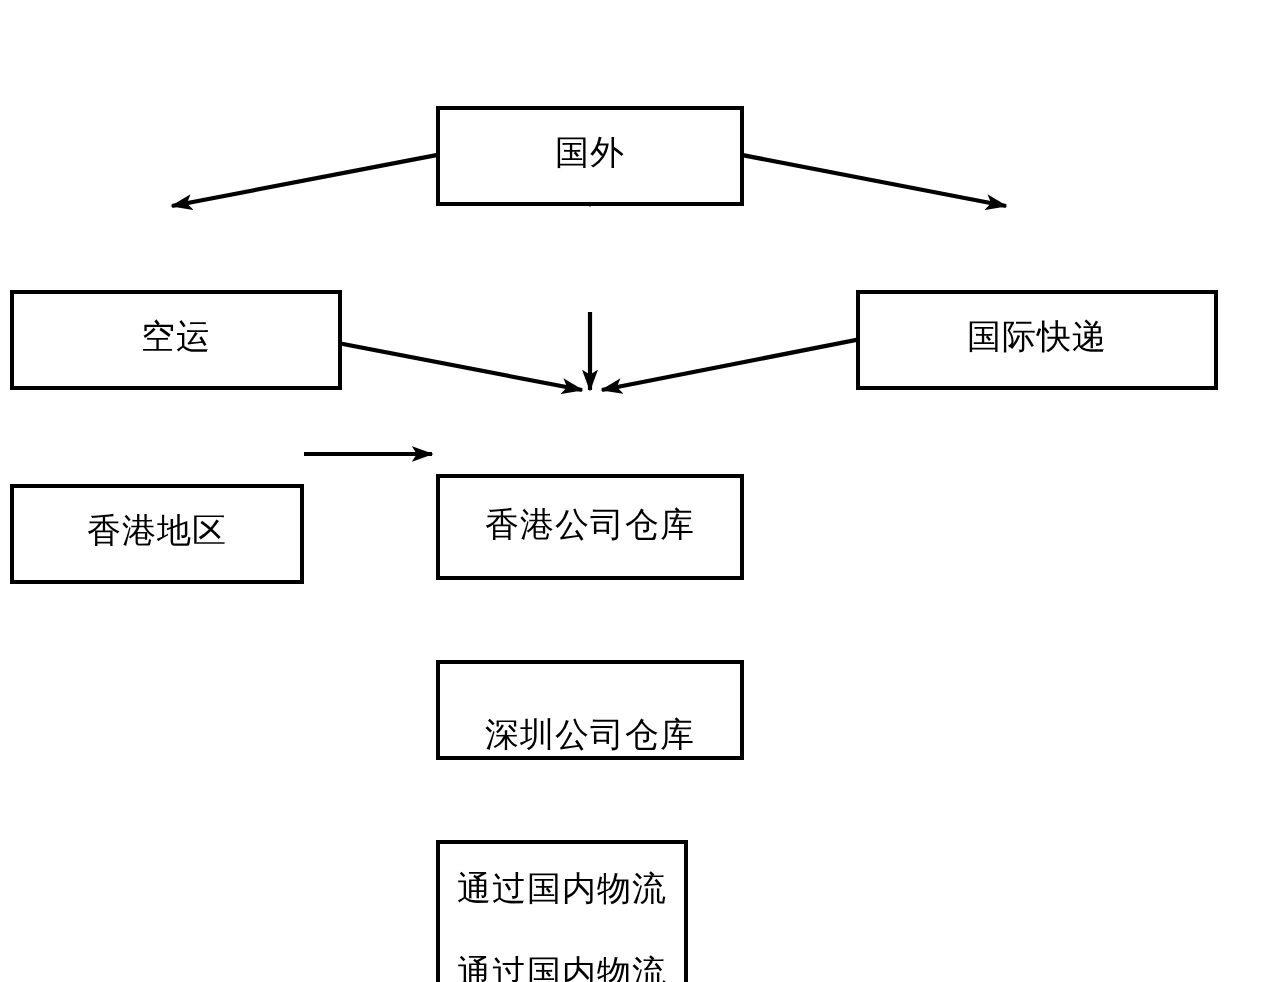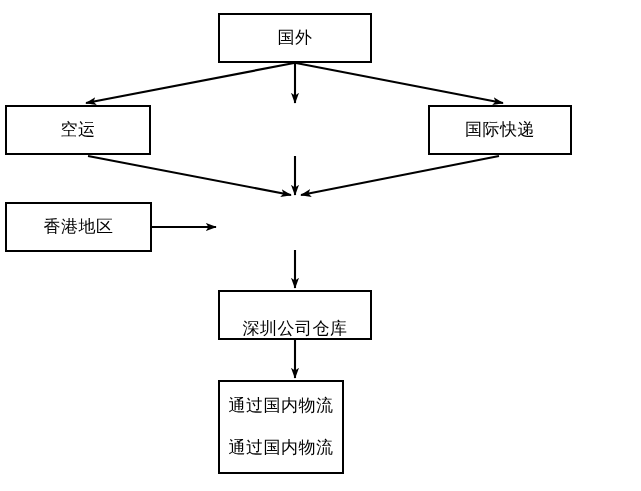--- a/index.html
+++ b/index.html
@@ -29,39 +29,40 @@
     position: absolute;
     box-sizing: border-box;
     background: #ffffff;
     border: 2px solid #000000;
     display: flex;
     flex-direction: column;
     align-items: center;
     justify-content: center;
     color: #000000;
     z-index: 2;
+    margin-top: 40px;
   }
   .node-label {
     font-size: 17px;
     line-height: 1.05;
     letter-spacing: 0.5px;
     white-space: nowrap;
     text-align: center;
   }
   .node-label.l2 {
     margin-top: 2px;
   }
   .node-label.l1.two-line {
     margin-bottom: 22px;
   }
   
   #node-overseas      { left: 218px; top: 13px;  width: 154px; height: 50px; }
-  #node-air           { left: 5px;   top: 105px; width: 146px; height: 50px; }
+  #node-air           { left: 5px;   top: 105px; width: 166px; height: 50px; }
   #node-sea           { left: 218px; top: 105px; width: 154px; height: 50px; }
-  #node-express       { left: 428px; top: 105px; width: 144px; height: 50px; }
+  #node-express       { left: 428px; top: 105px; width: 181px; height: 50px; }
   #node-hkregion      { left: 5px;   top: 202px; width: 147px; height: 50px; }
   #node-hkwarehouse   { left: 218px; top: 197px; width: 154px; height: 53px; }
   #node-szwarehouse   { left: 218px; top: 290px; width: 154px; height: 50px; justify-content: flex-end; }
   #node-domestic      { left: 218px; top: 380px; width: 126px; height: 94px; }
 </style>
 </head>
 <body>
 
 <div id="canvas">
 
@@ -101,20 +102,23 @@
 
 
   <div class="node" id="node-express">
     <div class="node-label">国际快递</div>
   </div>
 
   <div class="node" id="node-hkregion">
     <div class="node-label">香港地区</div>
   </div>
 
+  <div class="node" id="node-hkwarehouse">
+    <div class="node-label">香港公司仓库</div>
+  </div>
 
   <div class="node" id="node-szwarehouse">
     <div class="node-label">深圳公司仓库</div>
   </div>
 
   <div class="node" id="node-domestic">
     <div class="node-label l1 two-line">通过国内物流</div>
     <div class="node-label l2">通过国内物流</div>
   </div>
 

